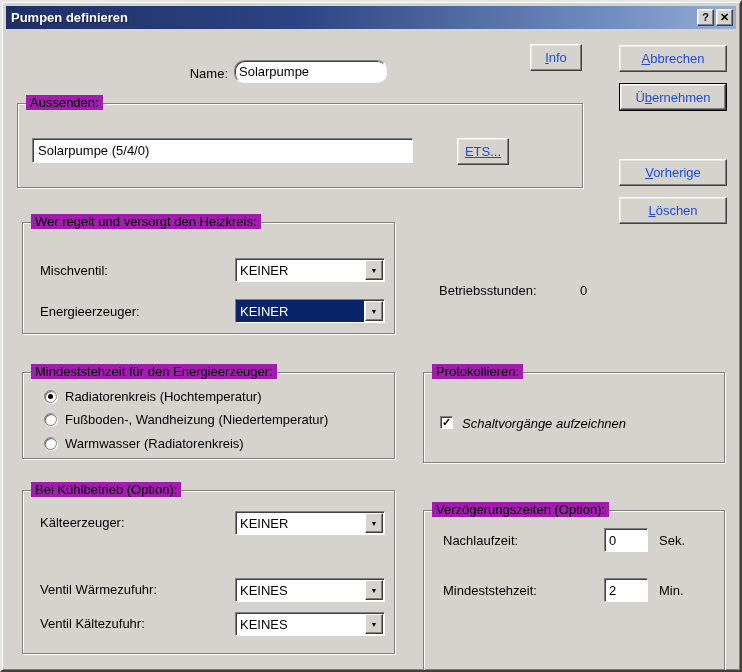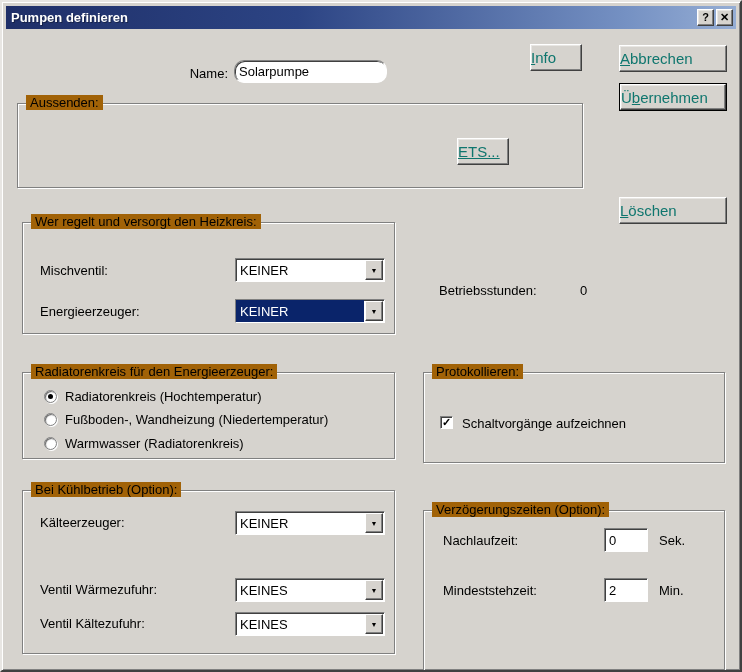--- a/index.html
+++ b/index.html
@@ -28,22 +28,22 @@
     border:1px solid;border-color:#ffffff #404040 #404040 #ffffff;
     box-shadow:inset -1px -1px 0 #808080, inset 1px 1px 0 #e8e6e3;
     display:flex;align-items:center;justify-content:center;
     font-size:11px;font-weight:bold;color:#000;line-height:1;
   }
   
   .btn{
     background:#d6d3ce;
     border:1px solid;border-color:#ffffff #404040 #404040 #ffffff;
     box-shadow:inset -1px -1px 0 #808080, inset 1px 1px 0 #e8e6e3;
-    display:flex;align-items:center;
-    font-family:inherit;font-size:15px;color:#0f766e;cursor:default;
+    display:flex;align-items:center;justify-content:center;
+    font-family:inherit;font-size:13px;color:#1d4ed8;cursor:default;
   }
   .btn.default{outline:1px solid #000;}
   .u{text-decoration:underline;}
   
   .edit{
     background:#ffffff;border:1px solid;border-color:#808080 #ffffff #ffffff #808080;
     box-shadow:inset 1px 1px 0 #404040;
     font-family:inherit;font-size:13px;color:#000;padding:2px 4px;outline:none;
   }
   .readonly-field{
@@ -51,21 +51,21 @@
     box-shadow:inset 1px 1px 0 #404040;
     display:flex;align-items:center;padding:0 5px;
   }
   
   .group{
     position:absolute;
     border:1px solid #808080;
     box-shadow:inset 1px 1px 0 #ffffff, 1px 1px 0 #ffffff;
   }
   .group-label{
-    position:absolute;top:-9px;left:8px;background:#a16207;padding:0 4px;
+    position:absolute;top:-9px;left:8px;background:#a21caf;padding:0 4px;
     white-space:nowrap;font-size:13px;
   }
   .label{position:absolute;white-space:nowrap;}
   
   .combo{
     position:absolute;display:flex;
     background:#ffffff;
     border:1px solid;border-color:#808080 #ffffff #ffffff #808080;
     box-shadow:inset 1px 1px 0 #404040;
     height:24px;
@@ -123,27 +123,31 @@
   <div class="btn abs" style="left:528px;top:42px;width:52px;height:27px;">
     <span><span></span><span class="u">I</span><span>nfo</span></span>
   </div>
 
   <div class="btn abs" style="left:617px;top:43px;width:108px;height:27px;">
     <span><span></span><span class="u">A</span><span>bbrechen</span></span>
   </div>
   <div class="btn default abs" style="left:618px;top:82px;width:106px;height:26px;">
     <span><span>Ü</span><span class="u">b</span><span>ernehmen</span></span>
   </div>
+  <div class="btn abs" style="left:617px;top:157px;width:108px;height:27px;">
+    <span><span></span><span class="u">V</span><span>orherige</span></span>
+  </div>
   <div class="btn abs" style="left:617px;top:195px;width:108px;height:27px;">
     <span><span></span><span class="u">L</span><span>öschen</span></span>
   </div>
 
   <div class="group" style="left:15px;top:101px;width:566px;height:85px;">
     <span class="group-label">Aussenden:</span>
   </div>
+  <div class="readonly-field abs" style="left:30px;top:136px;width:381px;height:25px;">Solarpumpe (5/4/0)</div>
   <div class="btn abs" style="left:455px;top:136px;width:52px;height:27px;text-decoration:underline;">
     <span><span></span><span class="u">E</span><span>TS...</span></span>
   </div>
 
   <div class="group" style="left:20px;top:220px;width:373px;height:112px;">
     <span class="group-label">Wer regelt und versorgt den Heizkreis:</span>
   </div>
   <div class="label" style="left:38px;top:261px;">Mischventil:</div>
   <div class="combo" style="left:233px;top:256px;width:150px;">
     <div class="combo-field">KEINER</div>
@@ -156,36 +160,36 @@
     <div class="combo-field">KEINER</div>
     <div class="combo-arrow">
         <span>▼</span>
       </div>
   </div>
 
   <div class="label" style="left:437px;top:281px;">Betriebsstunden:</div>
   <div class="label" style="left:578px;top:281px;">0</div>
 
   <div class="group" style="left:20px;top:370px;width:373px;height:87px;">
-    <span class="group-label">Radiatorenkreis für den Energieerzeuger:</span>
+    <span class="group-label">Mindeststehzeit für den Energieerzeuger:</span>
   </div>
   <div class="radio on" style="left:42px;top:388px;"></div>
   <div class="label" style="left:63px;top:387px;">Radiatorenkreis (Hochtemperatur)</div>
   <div class="radio" style="left:42px;top:411px;"></div>
   <div class="label" style="left:63px;top:410px;">Fußboden-, Wandheizung (Niedertemperatur)</div>
   <div class="radio" style="left:42px;top:435px;"></div>
   <div class="label" style="left:63px;top:434px;">Warmwasser (Radiatorenkreis)</div>
 
   <div class="group" style="left:421px;top:370px;width:302px;height:91px;">
     <span class="group-label">Protokollieren:</span>
   </div>
   <div class="checkbox on" style="left:438px;top:414px;">
     <span>✓</span>
   </div>
-  <div class="label" style="left:460px;top:414px;">Schaltvorgänge aufzeichnen</div>
+  <div class="label" style="left:460px;top:414px;font-style:italic;">Schaltvorgänge aufzeichnen</div>
 
   <div class="group" style="left:20px;top:488px;width:373px;height:164px;padding-left:40px;">
     <span class="group-label">Bei Kühlbetrieb (Option):</span>
   </div>
   <div class="label" style="left:38px;top:513px;">Kälteerzeuger:</div>
   <div class="combo" style="left:233px;top:509px;width:150px;">
     <div class="combo-field">KEINER</div>
     <div class="combo-arrow">
         <span>▼</span>
       </div>

